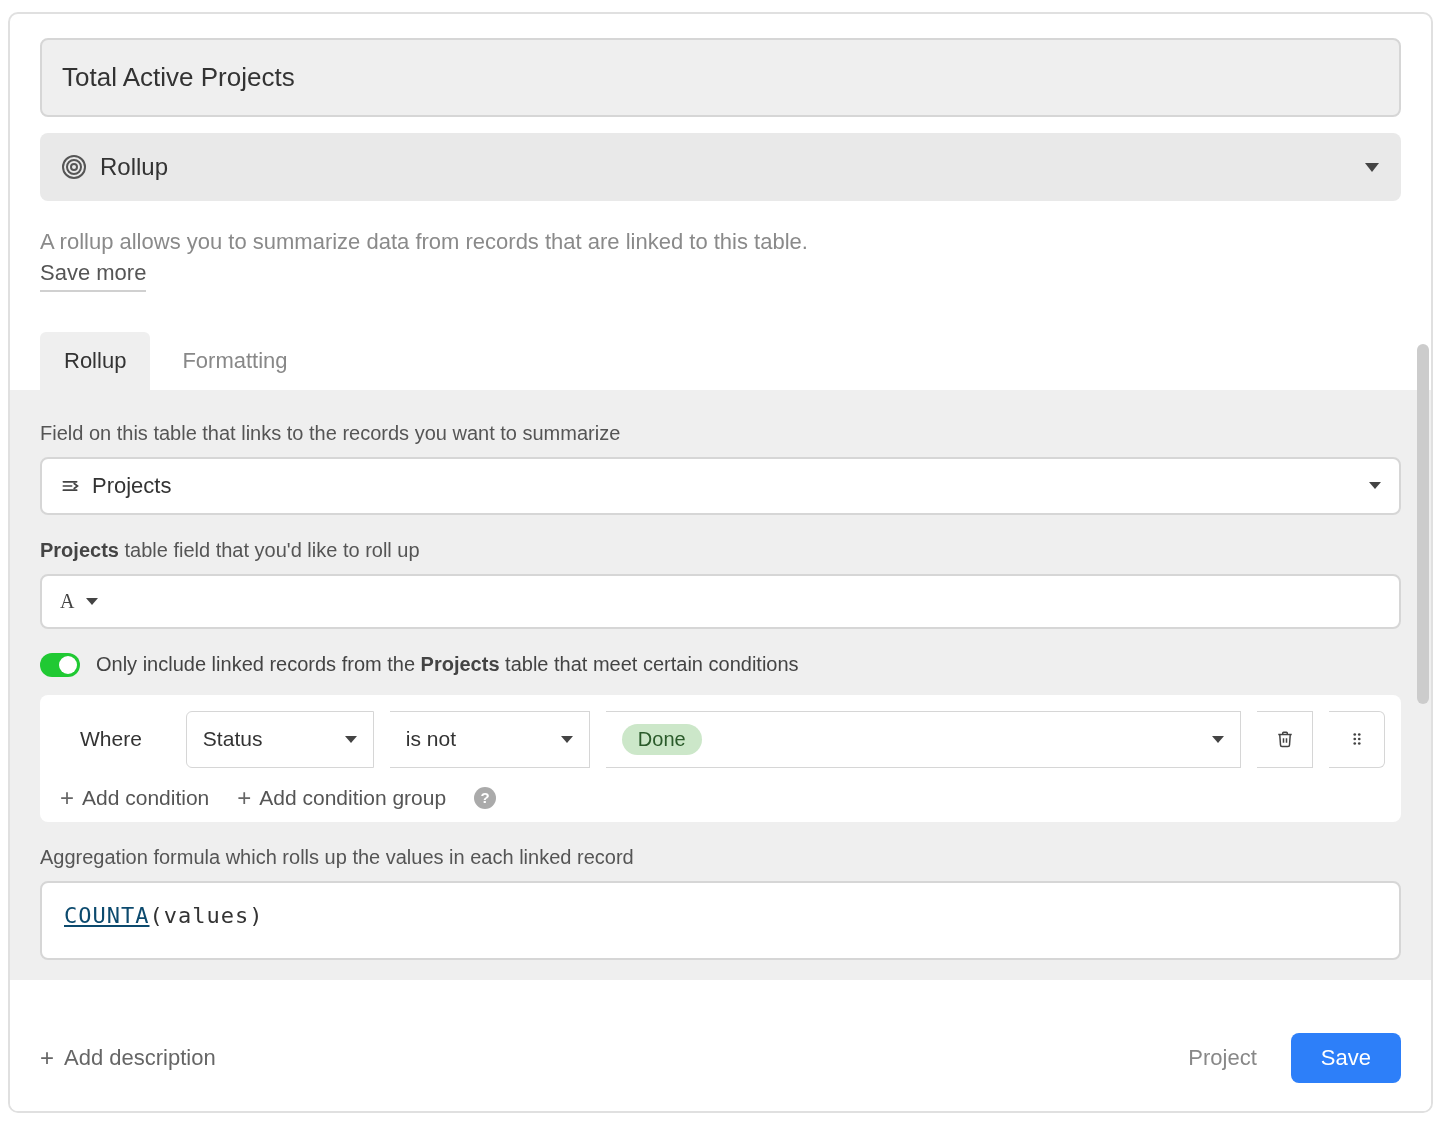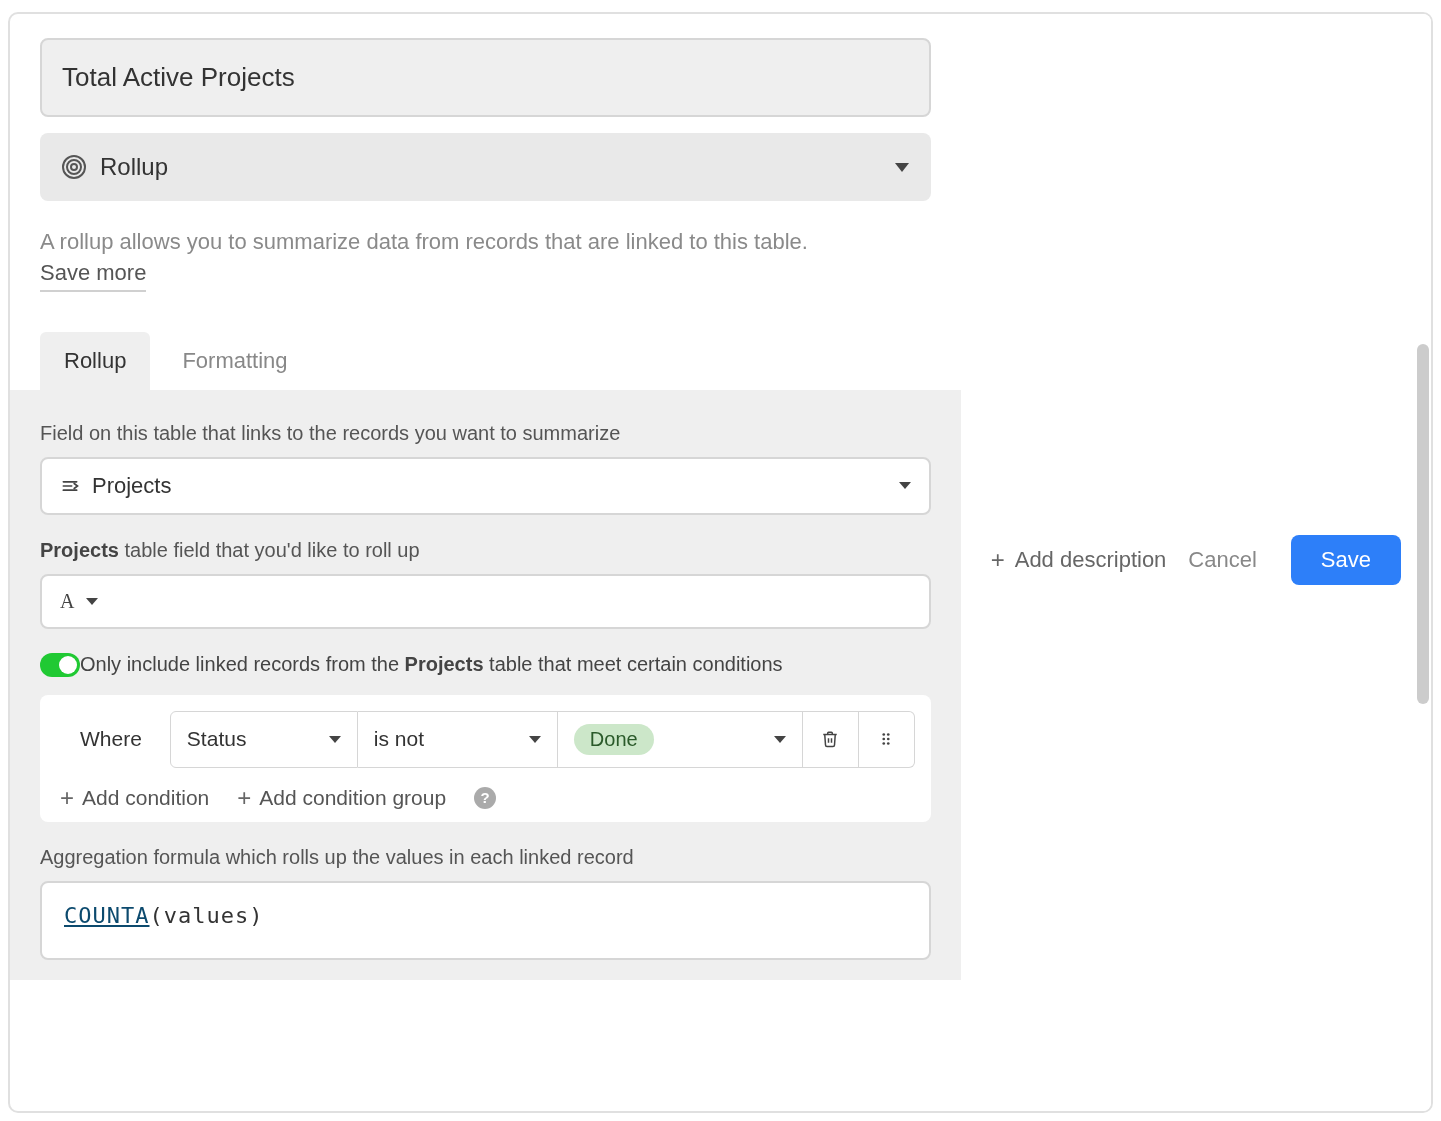--- a/index.html
+++ b/index.html
@@ -14,21 +14,21 @@
 .modal {
   position: absolute;
   top: 12px;
   left: 8px;
   right: 8px;
   bottom: 8px;
   background: #fff;
   border: 2px solid #e0e0e0;
   border-radius: 10px;
   display: flex;
-  flex-direction: row;
+  flex-direction: column;
   overflow: hidden;
 }
 .modal-body {
   flex: 1;
   overflow-y: auto;
   padding: 24px 30px 0 30px;
 }
 .field-name-input {
   width: 100%;
   background: #efefef;
@@ -133,20 +133,21 @@
 }
 .caret-small {
   width: 0; height: 0;
   border-left: 6px solid transparent;
   border-right: 6px solid transparent;
   border-top: 7px solid #444;
 }
 .filter-row {
   display: flex;
   align-items: center;
+  gap: 16px;
   margin-bottom: 18px;
 }
 .toggle {
   width: 40px; height: 24px;
   background: #20c933;
   border-radius: 12px;
   position: relative;
   cursor: pointer;
 }
 .toggle::after {
@@ -163,21 +164,21 @@
 }
 .condition-box {
   background: #fff;
   border-radius: 8px;
   padding: 16px 16px 12px 16px;
   margin-bottom: 24px;
 }
 .cond-row {
   display: flex;
   align-items: stretch;
-  gap: 0;
+  gap: 16px;
 }
 .cond-where {
   font-size: 21px;
   color: #333;
   padding: 12px 28px 12px 24px;
   display: flex;
   align-items: center;
 }
 .cond-cell {
   border: 1px solid #d6d6d6;
@@ -408,18 +409,18 @@
 
     </div>
   </div>
 
   <div class="footer">
     <div class="add-desc">
       <span class="plus-icon">+</span>
       <span>Add description</span>
     </div>
     <div class="footer-spacer"></div>
-    <div class="cancel-btn">Cancel</div>
+    <div class="cancel-btn">Project</div>
     <div class="save-btn">Save</div>
   </div>
 
   <div class="scrollbar-track"></div>
 </div>
 
 </body></html>

